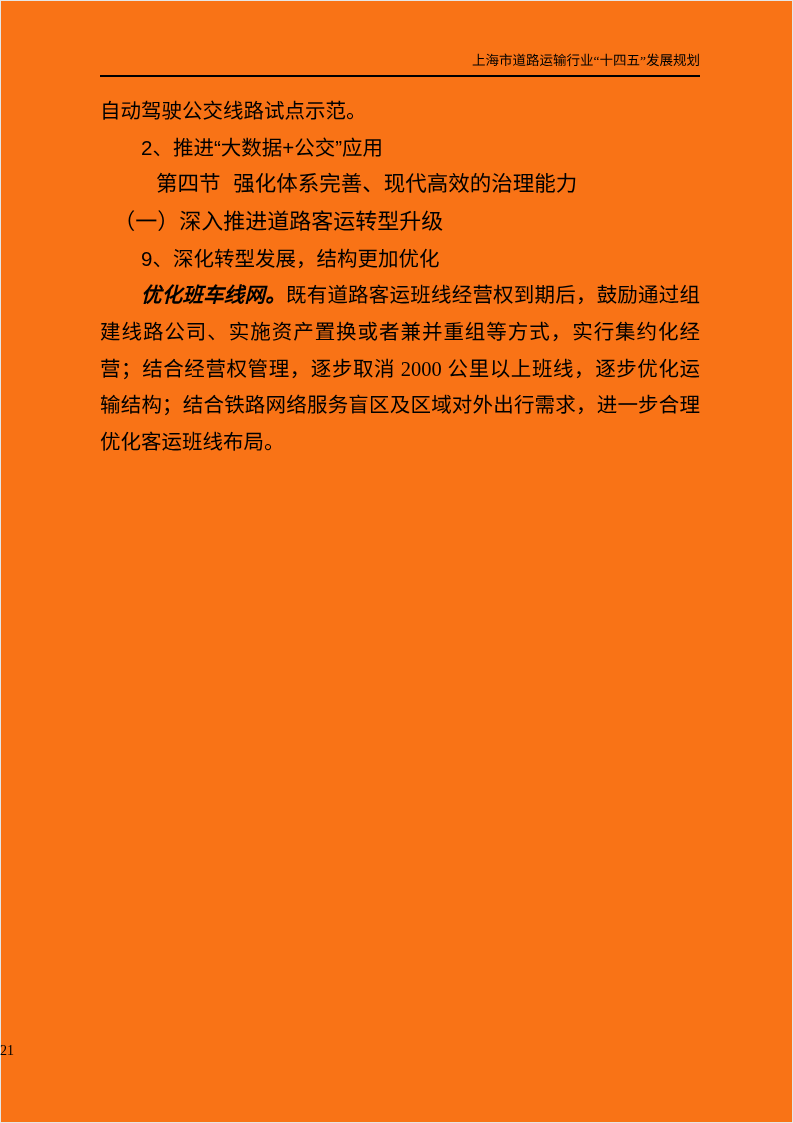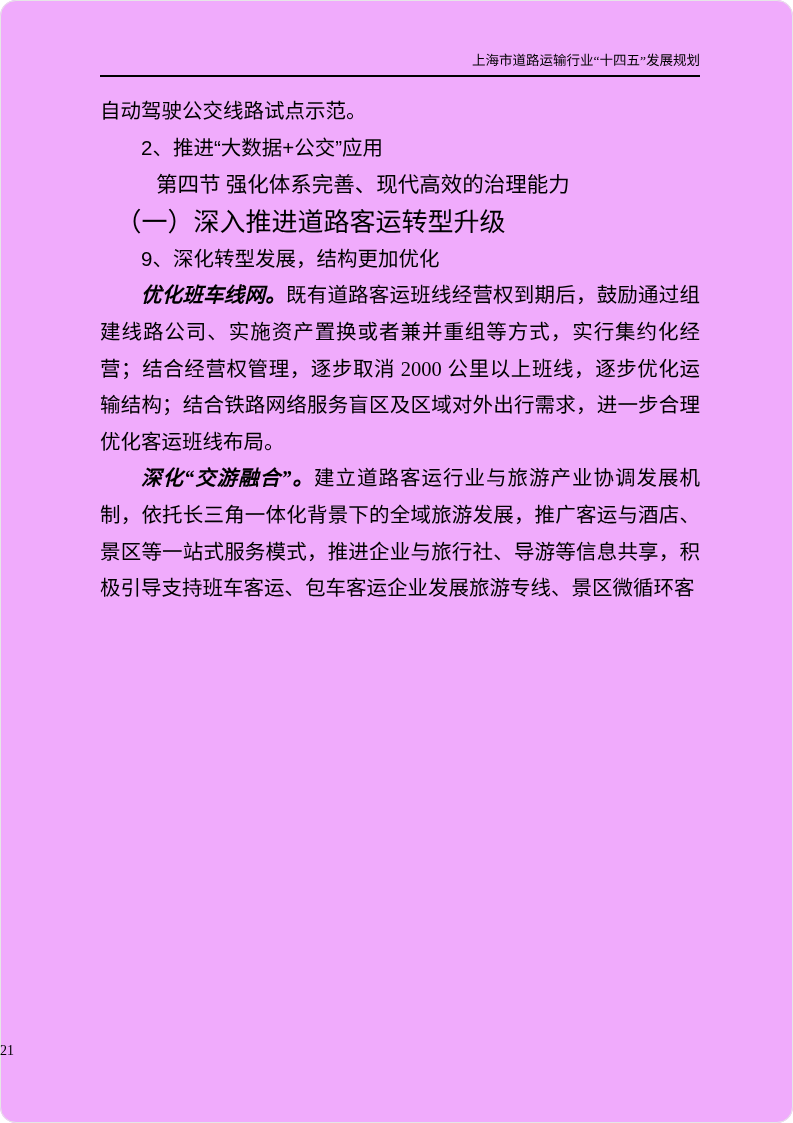--- a/index.html
+++ b/index.html
@@ -4,29 +4,28 @@
 <style>
   html, body {
     margin: 0;
     padding: 0;
     background: #ffffff;
   }
   .page {
     position: relative;
     width: 793px;
     height: 1123px;
-    background: #f0abfc;
+    background: #f97316;
     box-sizing: border-box;
     padding: 52px 93px 0 100px;
     font-family: "Liberation Serif", "DejaVu Serif", serif;
     color: #000000;
     overflow: hidden;
     outline: 1px solid #e6e6e6;
     outline-offset: -1px;
-    border-radius: 16px;
   }
   .header {
     text-align: right;
     font-size: 13.5px;
     line-height: 18px;
     padding-bottom: 5px;
     border-bottom: 2px solid #000000;
     margin-bottom: 16px;
   }
   .body-text {
@@ -42,31 +41,31 @@
   }
   .para-cont { text-indent: 0; }
   .para { text-indent: 2em; }
   .h-num {
     font-family: "Liberation Sans", "DejaVu Sans", sans-serif;
     font-weight: bold;
     font-size: 20.5px;
     text-indent: 2em;
   }
   .h-section {
-    font-family: Liberation Serif, serif;
+    font-family: Liberation Mono, monospace;
     font-weight: bold;
     font-size: 21.5px;
     line-height: 38px;
     text-indent: 2.6em;
     text-align: left;
   }
   .h-paren {
     font-family: Liberation Sans, sans-serif;
     font-weight: bold;
-    font-size: 26px;
+    font-size: 22px;
     text-indent: 0.6em;
   }
   .lead {
     font-weight: bold;
     font-style: italic;
   }
   .footer {
     position: absolute;
     left: 0;
     right: 4px;
@@ -94,21 +93,20 @@
 
     <h2 class="h-section">第四节 强化体系完善、现代高效的治理能力</h2>
 
     <h3 class="h-paren">（一）深入推进道路客运转型升级</h3>
 
     <h4 class="h-num">9、深化转型发展，结构更加优化</h4>
 
     <p class="para"><span class="lead">优化班车线网。</span><span>既有道路客运班线经营权到期后，鼓励通过组建线路公司、实施资产置换或者兼并重组等方式，实行集约化经营；结合经营权管理，逐步取消 2000 公里以上班线，逐步优化运输结构；结合铁路网络服务盲区及区域对外出行需求，进一步合理优化客运班线布局。</span></p>
 
 
-    <p class="para"><span class="lead">深化“交游融合”。</span><span>建立道路客运行业与旅游产业协调发展机制，依托长三角一体化背景下的全域旅游发展，推广客运与酒店、景区等一站式服务模式，推进企业与旅行社、导游等信息共享，积极引导支持班车客运、包车客运企业发展旅游专线、景区微循环客</span></p>
 
   </div>
 
   <div class="footer">
     <span>21</span>
   </div>
 
 </div>
 
 </body></html>

